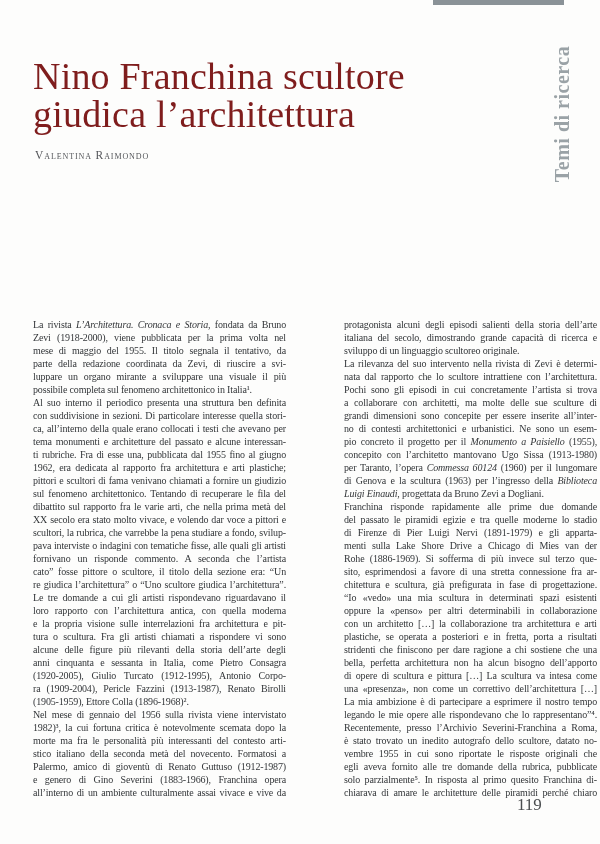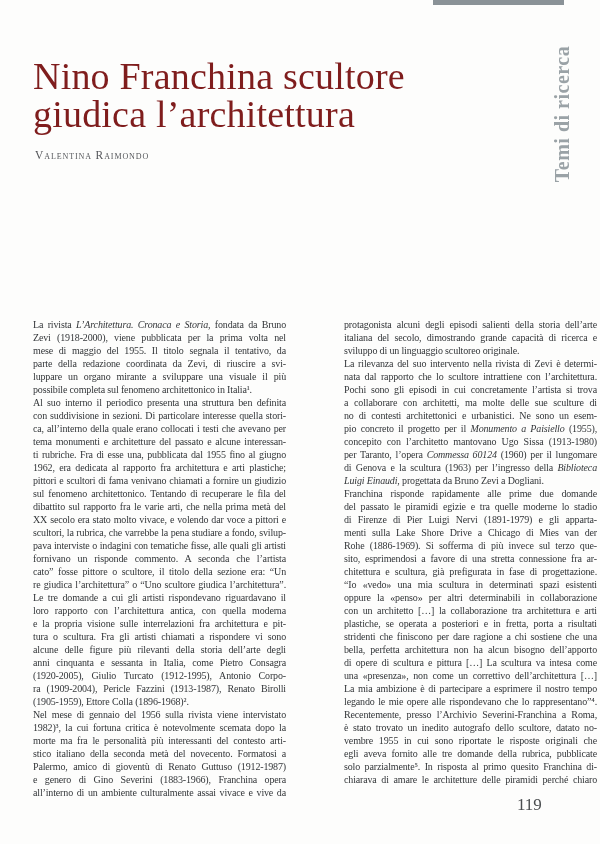--- a/index.html
+++ b/index.html
@@ -81,20 +81,21 @@
       <div class="line">all’interno di un ambiente culturalmente assai vivace e vive da</div>
     </div>
   <div class="col col-right">
       <div class="line">protagonista alcuni degli episodi salienti della storia dell’arte</div>
       <div class="line">italiana del secolo, dimostrando grande capacità di ricerca e</div>
       <div class="line flush">sviluppo di un linguaggio scultoreo originale.</div>
       <div class="line">La rilevanza del suo intervento nella rivista di Zevi è determi-</div>
       <div class="line">nata dal rapporto che lo scultore intrattiene con l’architettura.</div>
       <div class="line">Pochi sono gli episodi in cui concretamente l’artista si trova</div>
       <div class="line">a collaborare con architetti, ma molte delle sue sculture di</div>
+      <div class="line">grandi dimensioni sono concepite per essere inserite all’inter-</div>
       <div class="line">no di contesti architettonici e urbanistici. Ne sono un esem-</div>
       <div class="line">pio concreto il progetto per il <i>Monumento a Paisiello</i> (1955),</div>
       <div class="line">concepito con l’architetto mantovano Ugo Sissa (1913-1980)</div>
       <div class="line">per Taranto, l’opera <i>Commessa 60124</i> (1960) per il lungomare</div>
       <div class="line">di Genova e la scultura (1963) per l’ingresso della <i>Biblioteca</i></div>
       <div class="line flush"><i>Luigi Einaudi</i>, progettata da Bruno Zevi a Dogliani.</div>
       <div class="line">Franchina risponde rapidamente alle prime due domande</div>
       <div class="line">del passato le piramidi egizie e tra quelle moderne lo stadio</div>
       <div class="line">di Firenze di Pier Luigi Nervi (1891-1979) e gli apparta-</div>
       <div class="line">menti sulla Lake Shore Drive a Chicago di Mies van der</div>

